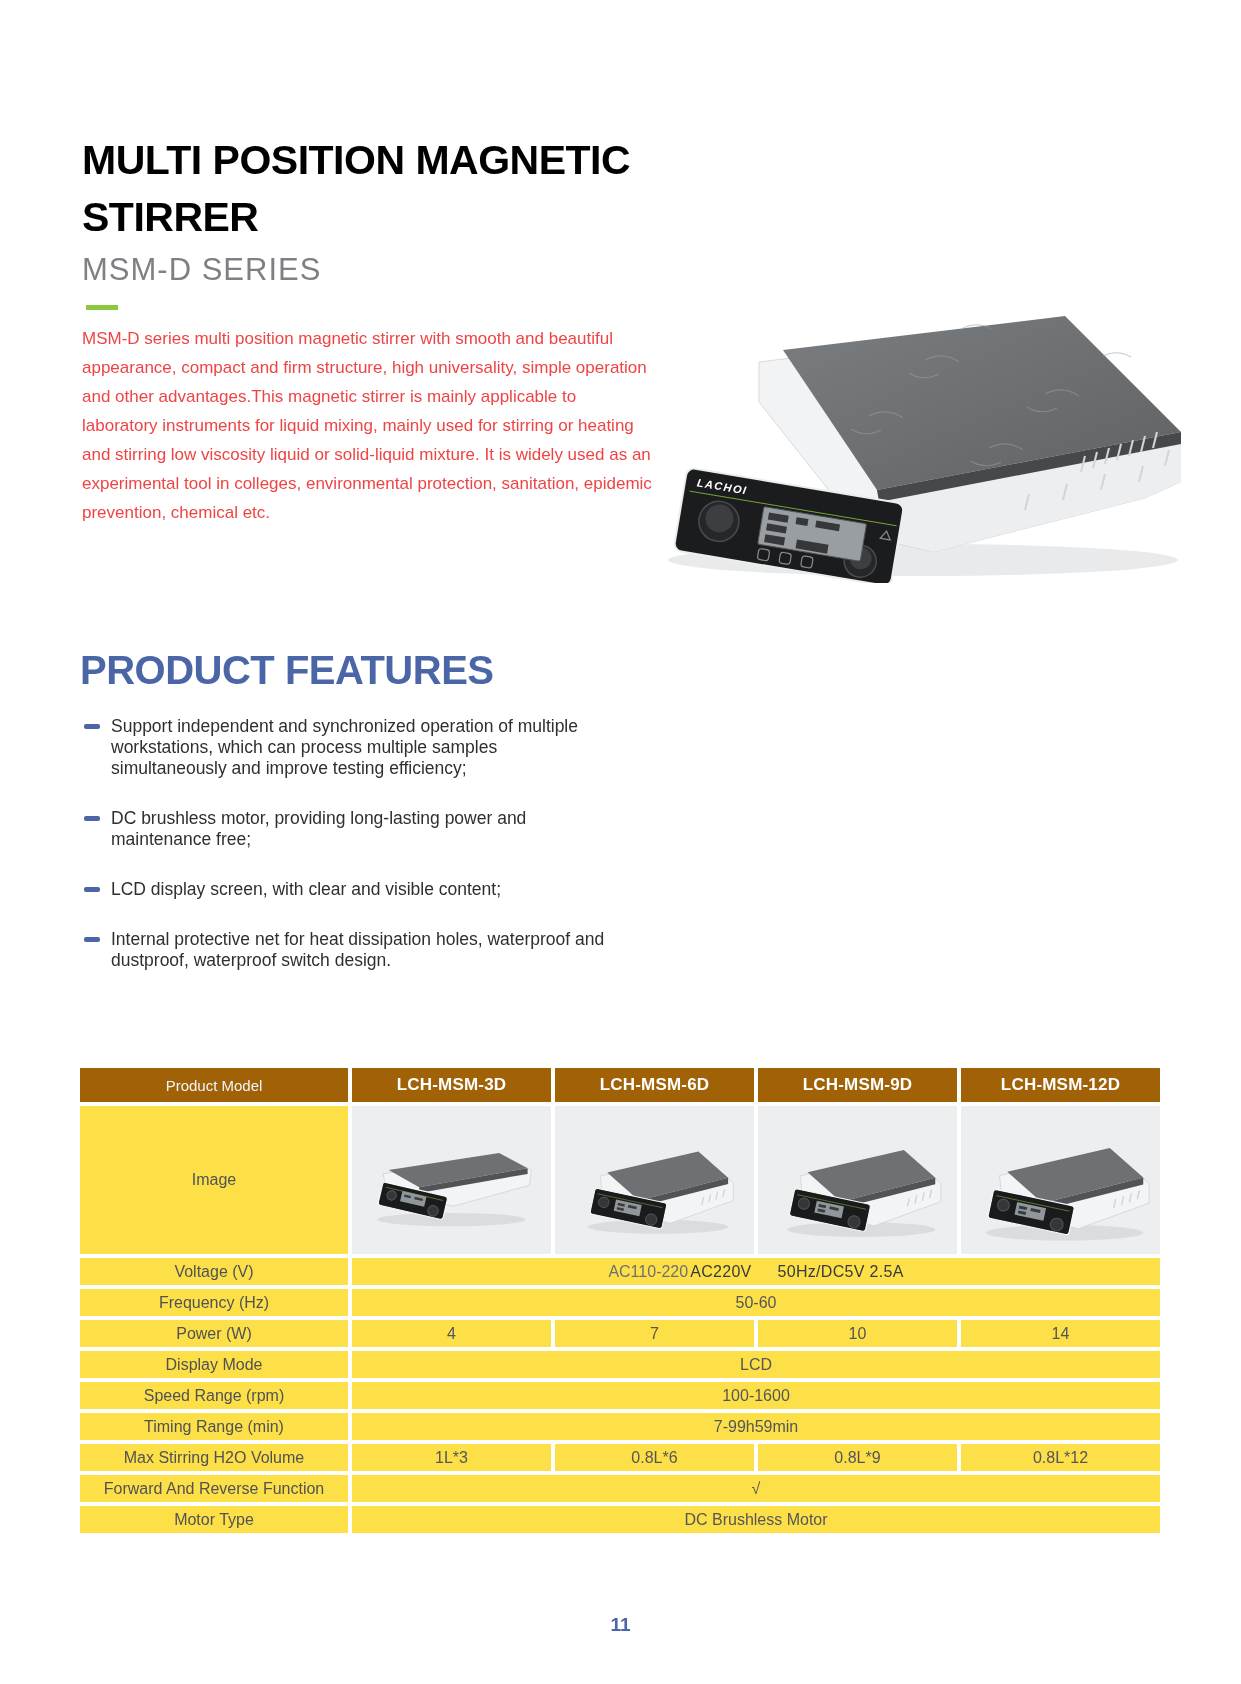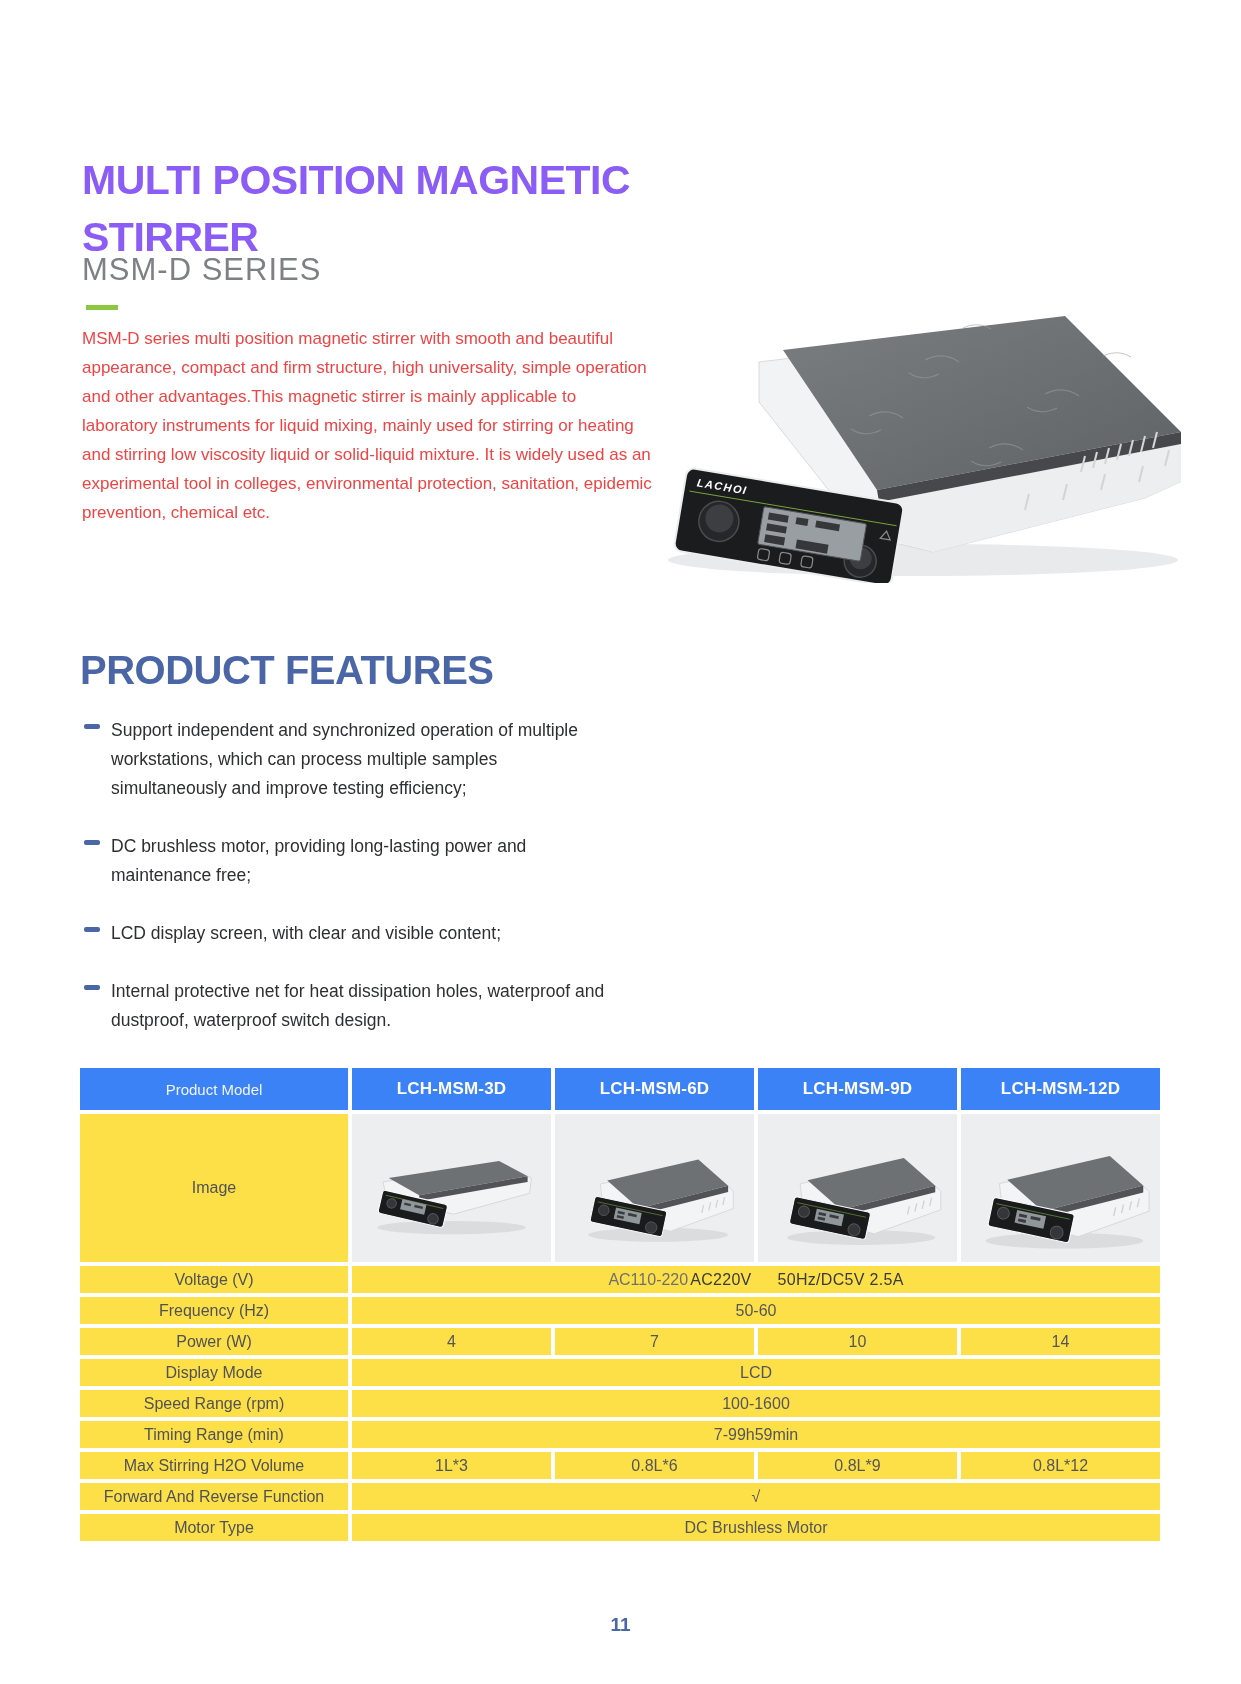--- a/index.html
+++ b/index.html
@@ -3,22 +3,22 @@
 <meta charset="utf-8">
 <style>
   html,body{margin:0;padding:0;}
   body{
     width:1241px;height:1684px;position:relative;background:#ffffff;
     font-family:"Liberation Sans","DejaVu Sans",sans-serif;overflow:hidden;
     -webkit-font-smoothing:antialiased;
   }
   
   .main-title{
-    position:absolute;left:82px;top:152px;width:700px;
-    color:#8b5cf6;font-weight:bold;font-size:41px;line-height:57px;letter-spacing:-0.5px;
+    position:absolute;left:82px;top:132px;width:700px;
+    color:#000000;font-weight:bold;font-size:41px;line-height:57px;letter-spacing:-0.5px;
   }
   .series-sub{
     position:absolute;left:82px;top:252px;
     color:#7e8084;font-size:31px;letter-spacing:1px;font-weight:normal;
   }
   .series-underline{
     position:absolute;left:86px;top:305px;width:32px;height:5px;background:#8dc63f;
   }
   .description{
     position:absolute;left:82px;top:324px;width:570px;
@@ -31,34 +31,34 @@
   .features-list{
     position:absolute;left:84px;top:716px;width:540px;
     display:flex;flex-direction:column;gap:29px;
   }
   .feature-item{display:flex;align-items:flex-start;}
   .feature-dash{
     flex:0 0 16px;height:5px;margin-top:8px;border-radius:2px;background:#4b66a7;
   }
   .feature-text{
     margin-left:11px;width:500px;
-    color:#2e2f31;font-size:17.5px;line-height:29px;
+    color:#2e2f31;font-size:17.5px;line-height:21px;
   }
   
   .hero-image{position:absolute;left:633px;top:298px;width:548px;height:285px;}
   
   .spec-table{
     position:absolute;left:80px;top:1068px;width:1080px;
     display:grid;grid-template-columns:268px 199px 199px 199px 199px;gap:4px;
   }
   .cell{
     background:#fde047;display:flex;align-items:center;justify-content:center;
     color:#55565a;font-size:16px;overflow:hidden;
   }
-  .cell.hdr{background:#3b82f6;color:#ffffff;height:42px;}
+  .cell.hdr{background:#a16207;color:#ffffff;height:34px;}
   .hdr-label{font-weight:normal;font-size:15px;color:#f2f4f8;}
   .hdr-model{font-weight:bold;font-size:17px;letter-spacing:0.2px;}
   .cell.label{white-space:nowrap;color:#515256;}
   .cell.h-img{height:148px;}
   .cell.img-cell{background:#edeef0;}
   .cell.h-spec{height:27px;}
   .span-cols{grid-column:2/6;}
   .v-light{color:#6e6f73;}
   .v-bold{color:#393a3d;margin-left:2px;letter-spacing:0.3px;}
   .v-bold2{margin-left:26px;}

